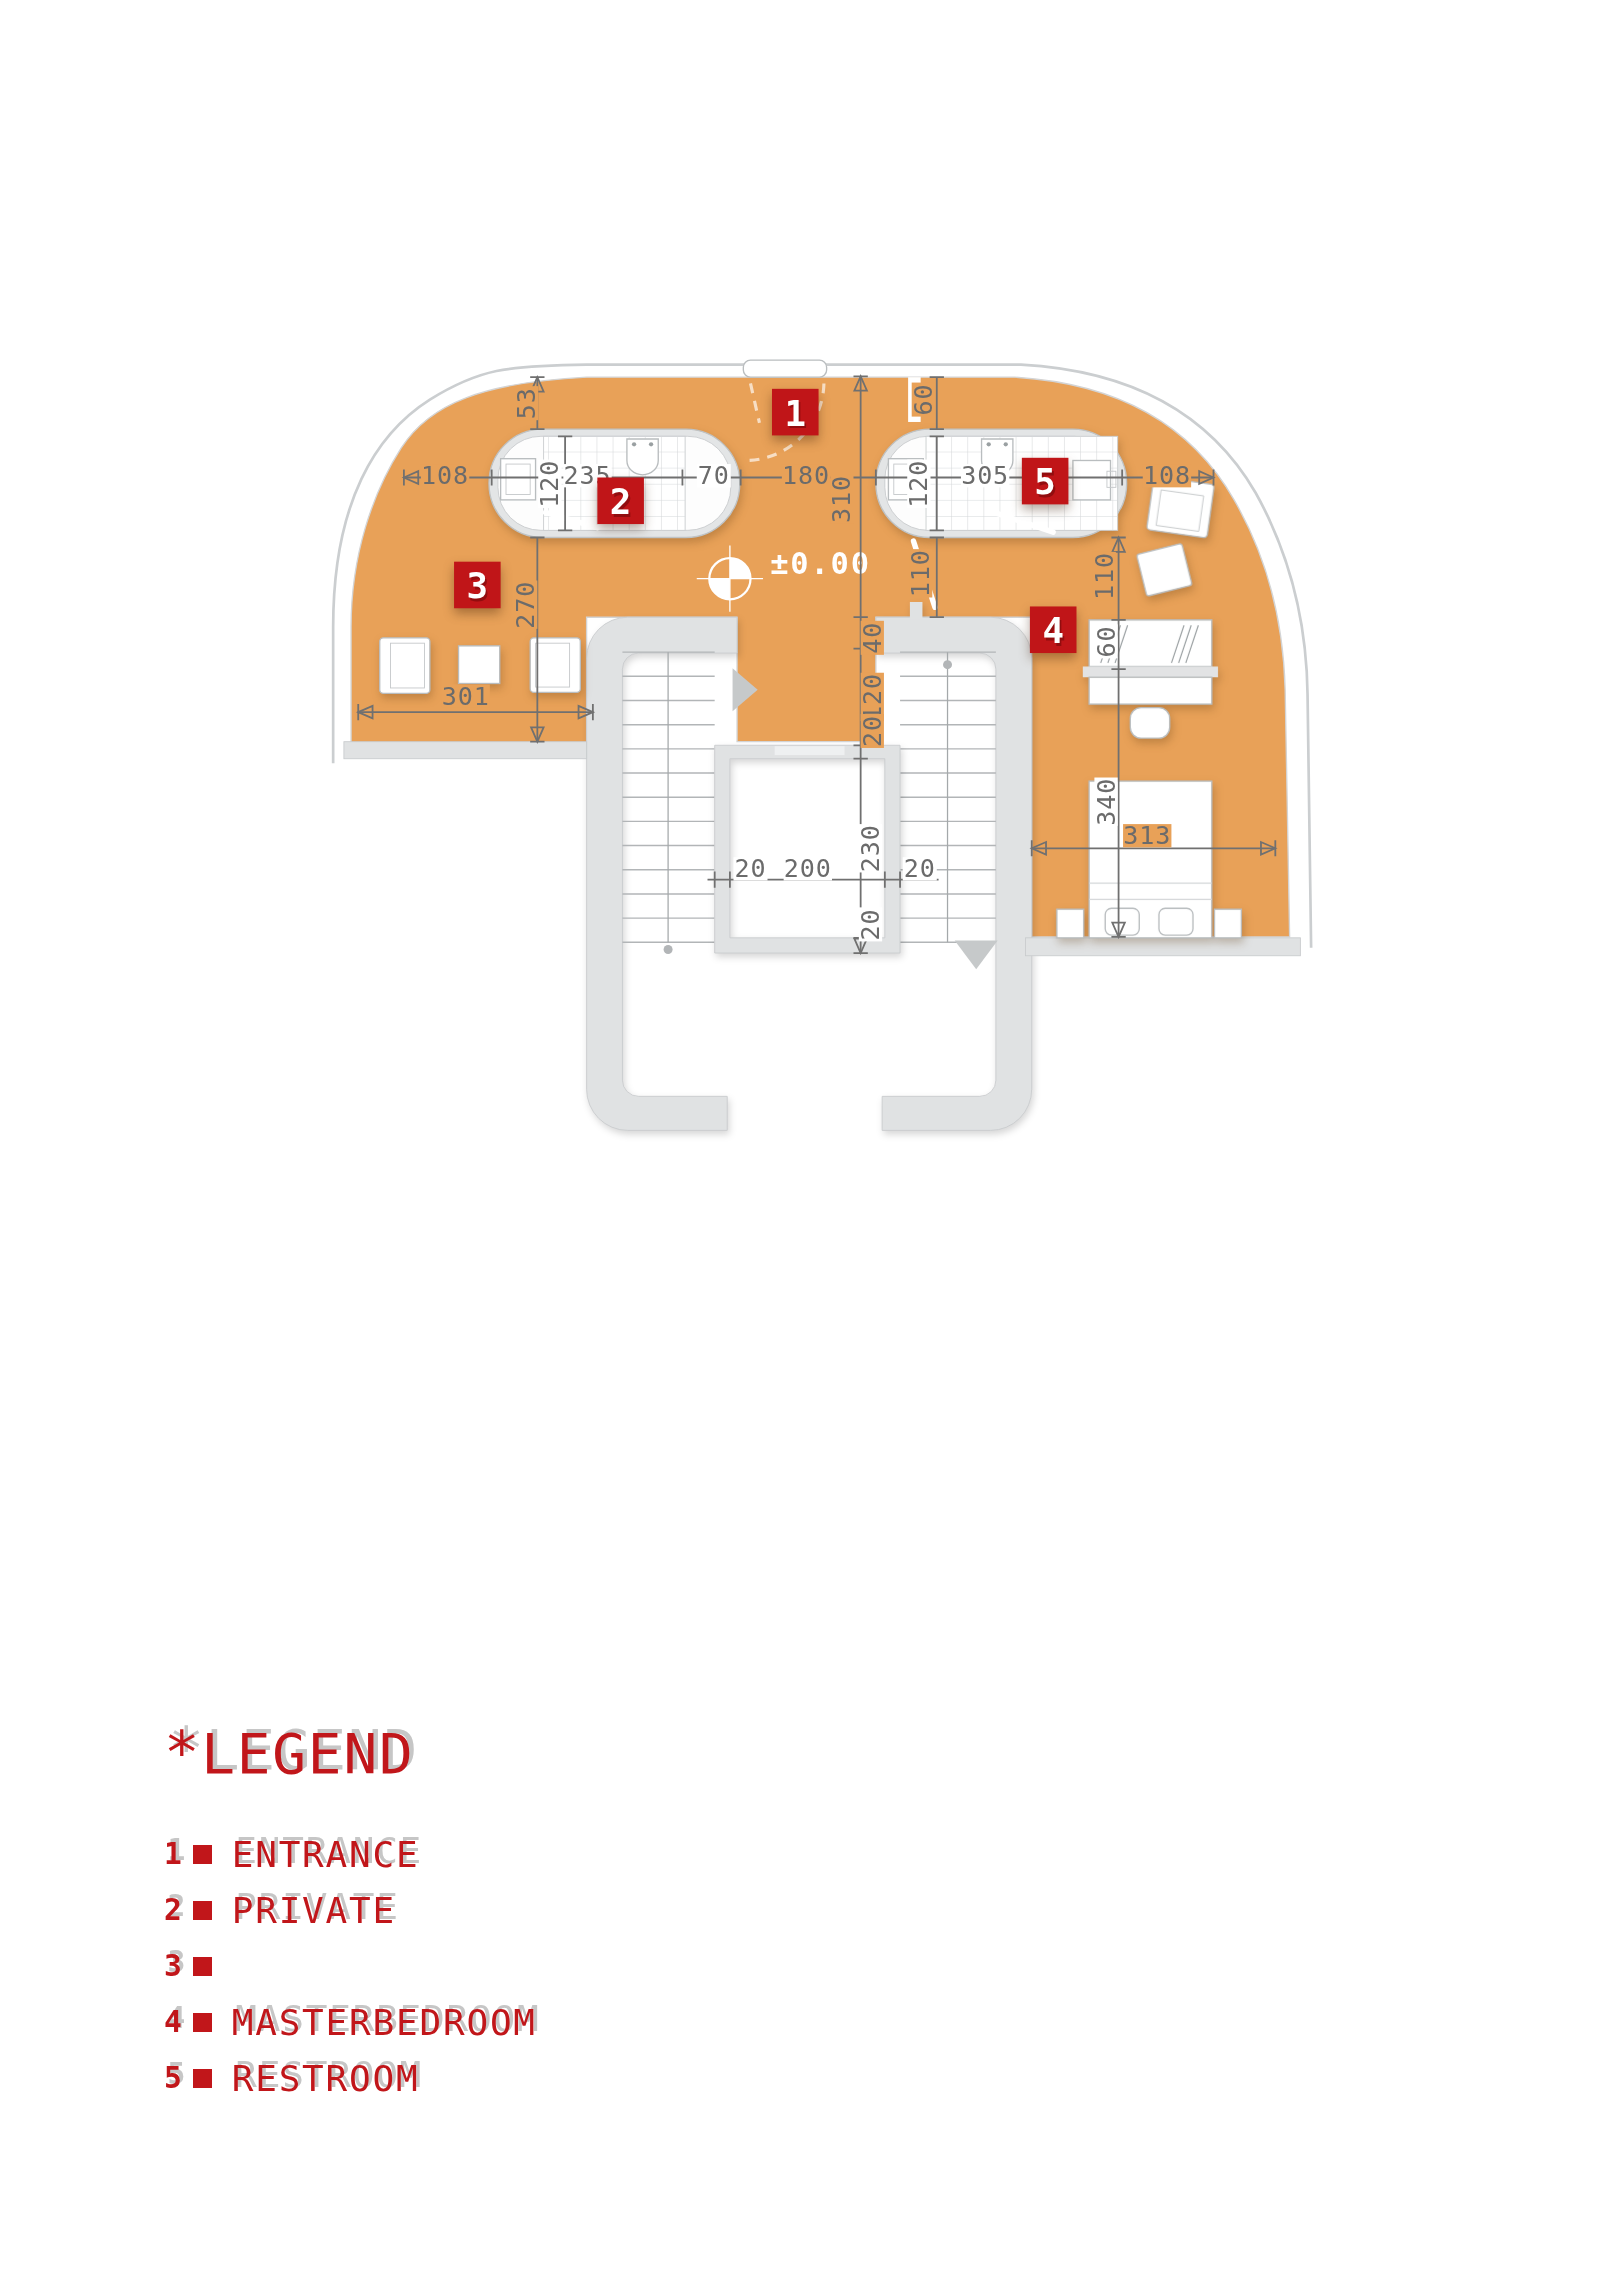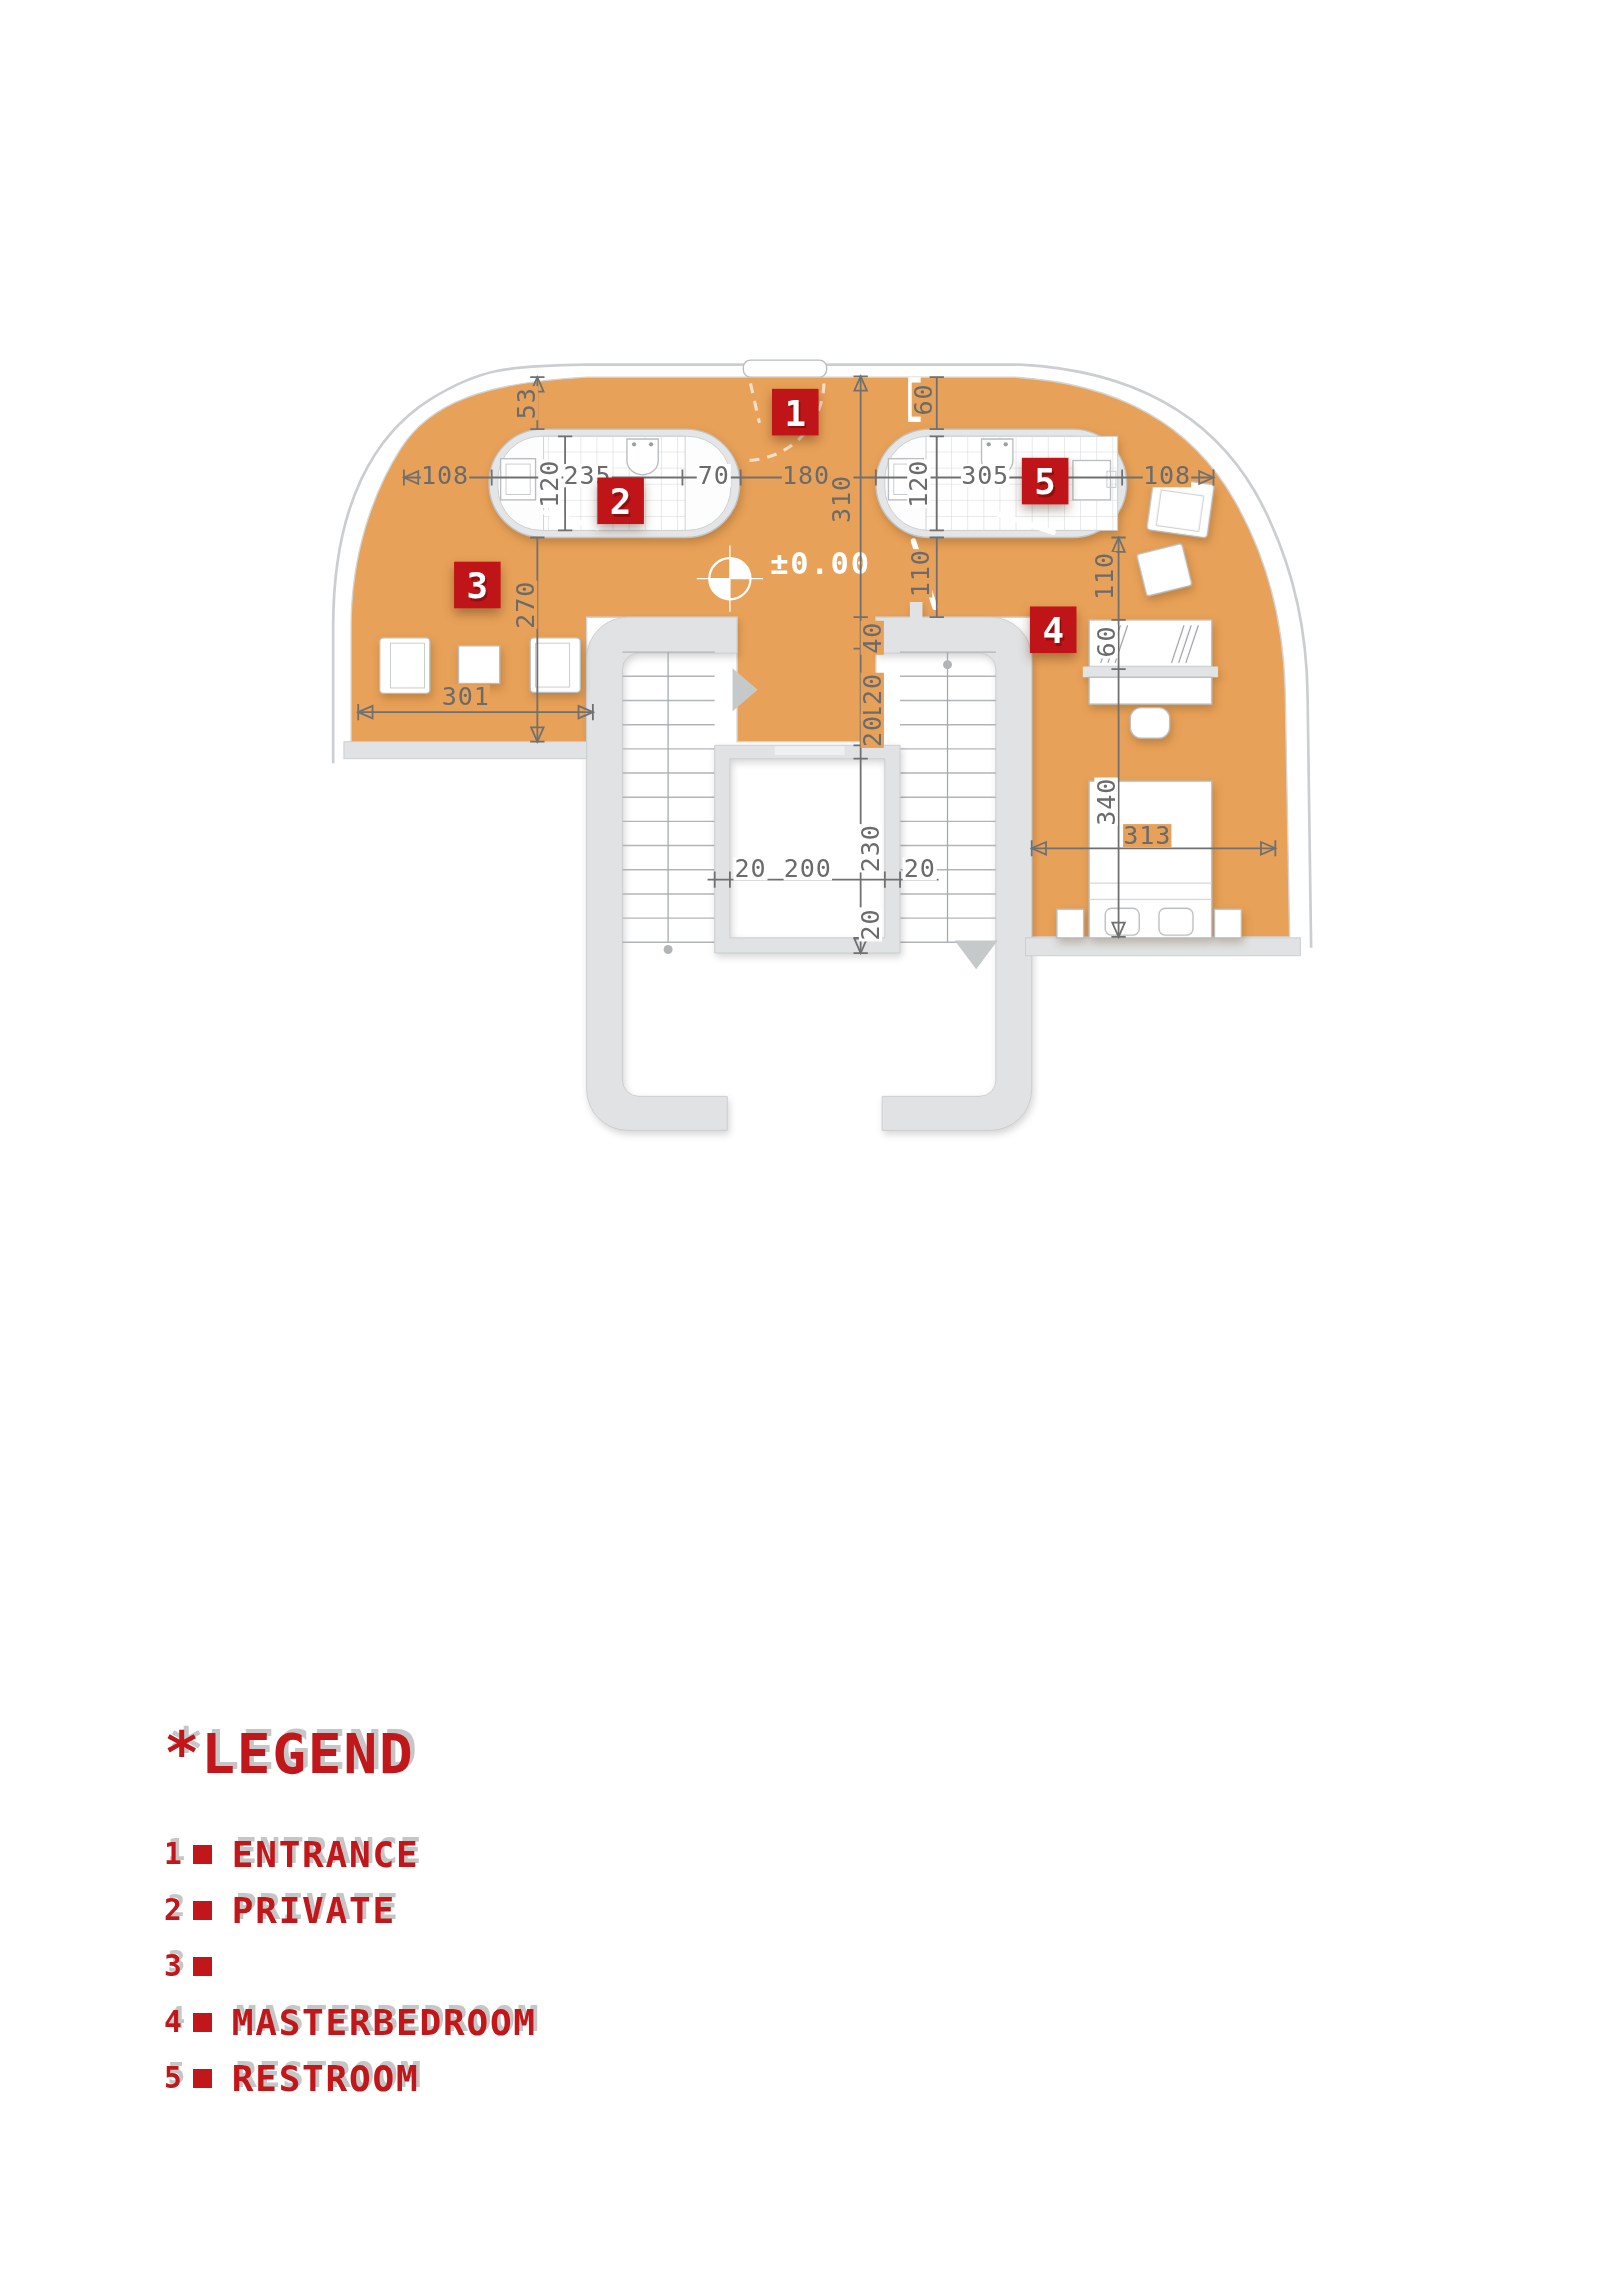--- a/index.html
+++ b/index.html
@@ -34,27 +34,27 @@
   .mk rect{fill:#c01518;}
   .mk{filter:drop-shadow(0px 6px 6px rgba(60,30,5,0.38));}
   .mk .mtxt{font-size:40px;font-weight:bold;fill:#ffffff;text-anchor:middle;dominant-baseline:central;}
   .mk .msh{font-size:40px;font-weight:bold;fill:rgba(100,5,5,0.5);text-anchor:middle;dominant-baseline:central;}
 
   .soft{filter:drop-shadow(2px 5px 5px rgba(90,55,10,0.28));}
   .softw{filter:drop-shadow(2px 4px 4px rgba(0,0,0,0.16));}
 
   
   #legend{position:absolute;left:164px;top:1718px;color:#c1161a;}
-  #legend .title{font-size:56px;font-weight:bold;letter-spacing:1.8px;text-shadow:4.5px -4.5px 0 #c6c6c6;white-space:nowrap;}
+  #legend .title{font-size:56px;font-weight:normal;letter-spacing:1.8px;text-shadow:4.5px -4.5px 0 #c6c6c6;white-space:nowrap;}
   #legend .title .ast{font-size:59px;}
   #legend .items{margin-top:39px;}
   #legend .li{display:flex;align-items:center;height:56px;}
   #legend .num{font-size:29.6px;font-weight:bold;width:29px;text-shadow:3.6px -3.6px 0 #c6c6c6;}
   #legend .sq{width:19px;height:19px;background:#c1161a;display:inline-block;margin-right:19.7px;}
-  #legend .lbl{font-size:36px;font-weight:bold;letter-spacing:1.8px;text-shadow:3.6px -4.5px 0 #c6c6c6;white-space:nowrap;}
+  #legend .lbl{font-size:36px;font-weight:normal;letter-spacing:1.8px;text-shadow:3.6px -4.5px 0 #c6c6c6;white-space:nowrap;}
 </style>
 </head>
 <body>
 
 <svg id="plan-svg" width="1621" height="2293" viewBox="0 0 1810 2560">
   <defs>
     <pattern id="tl" width="18" height="18" patternUnits="userSpaceOnUse">
       <path d="M18 0H0V18" fill="none" stroke="#d4d7d9" stroke-width="1.2"></path>
     </pattern>
   </defs>

